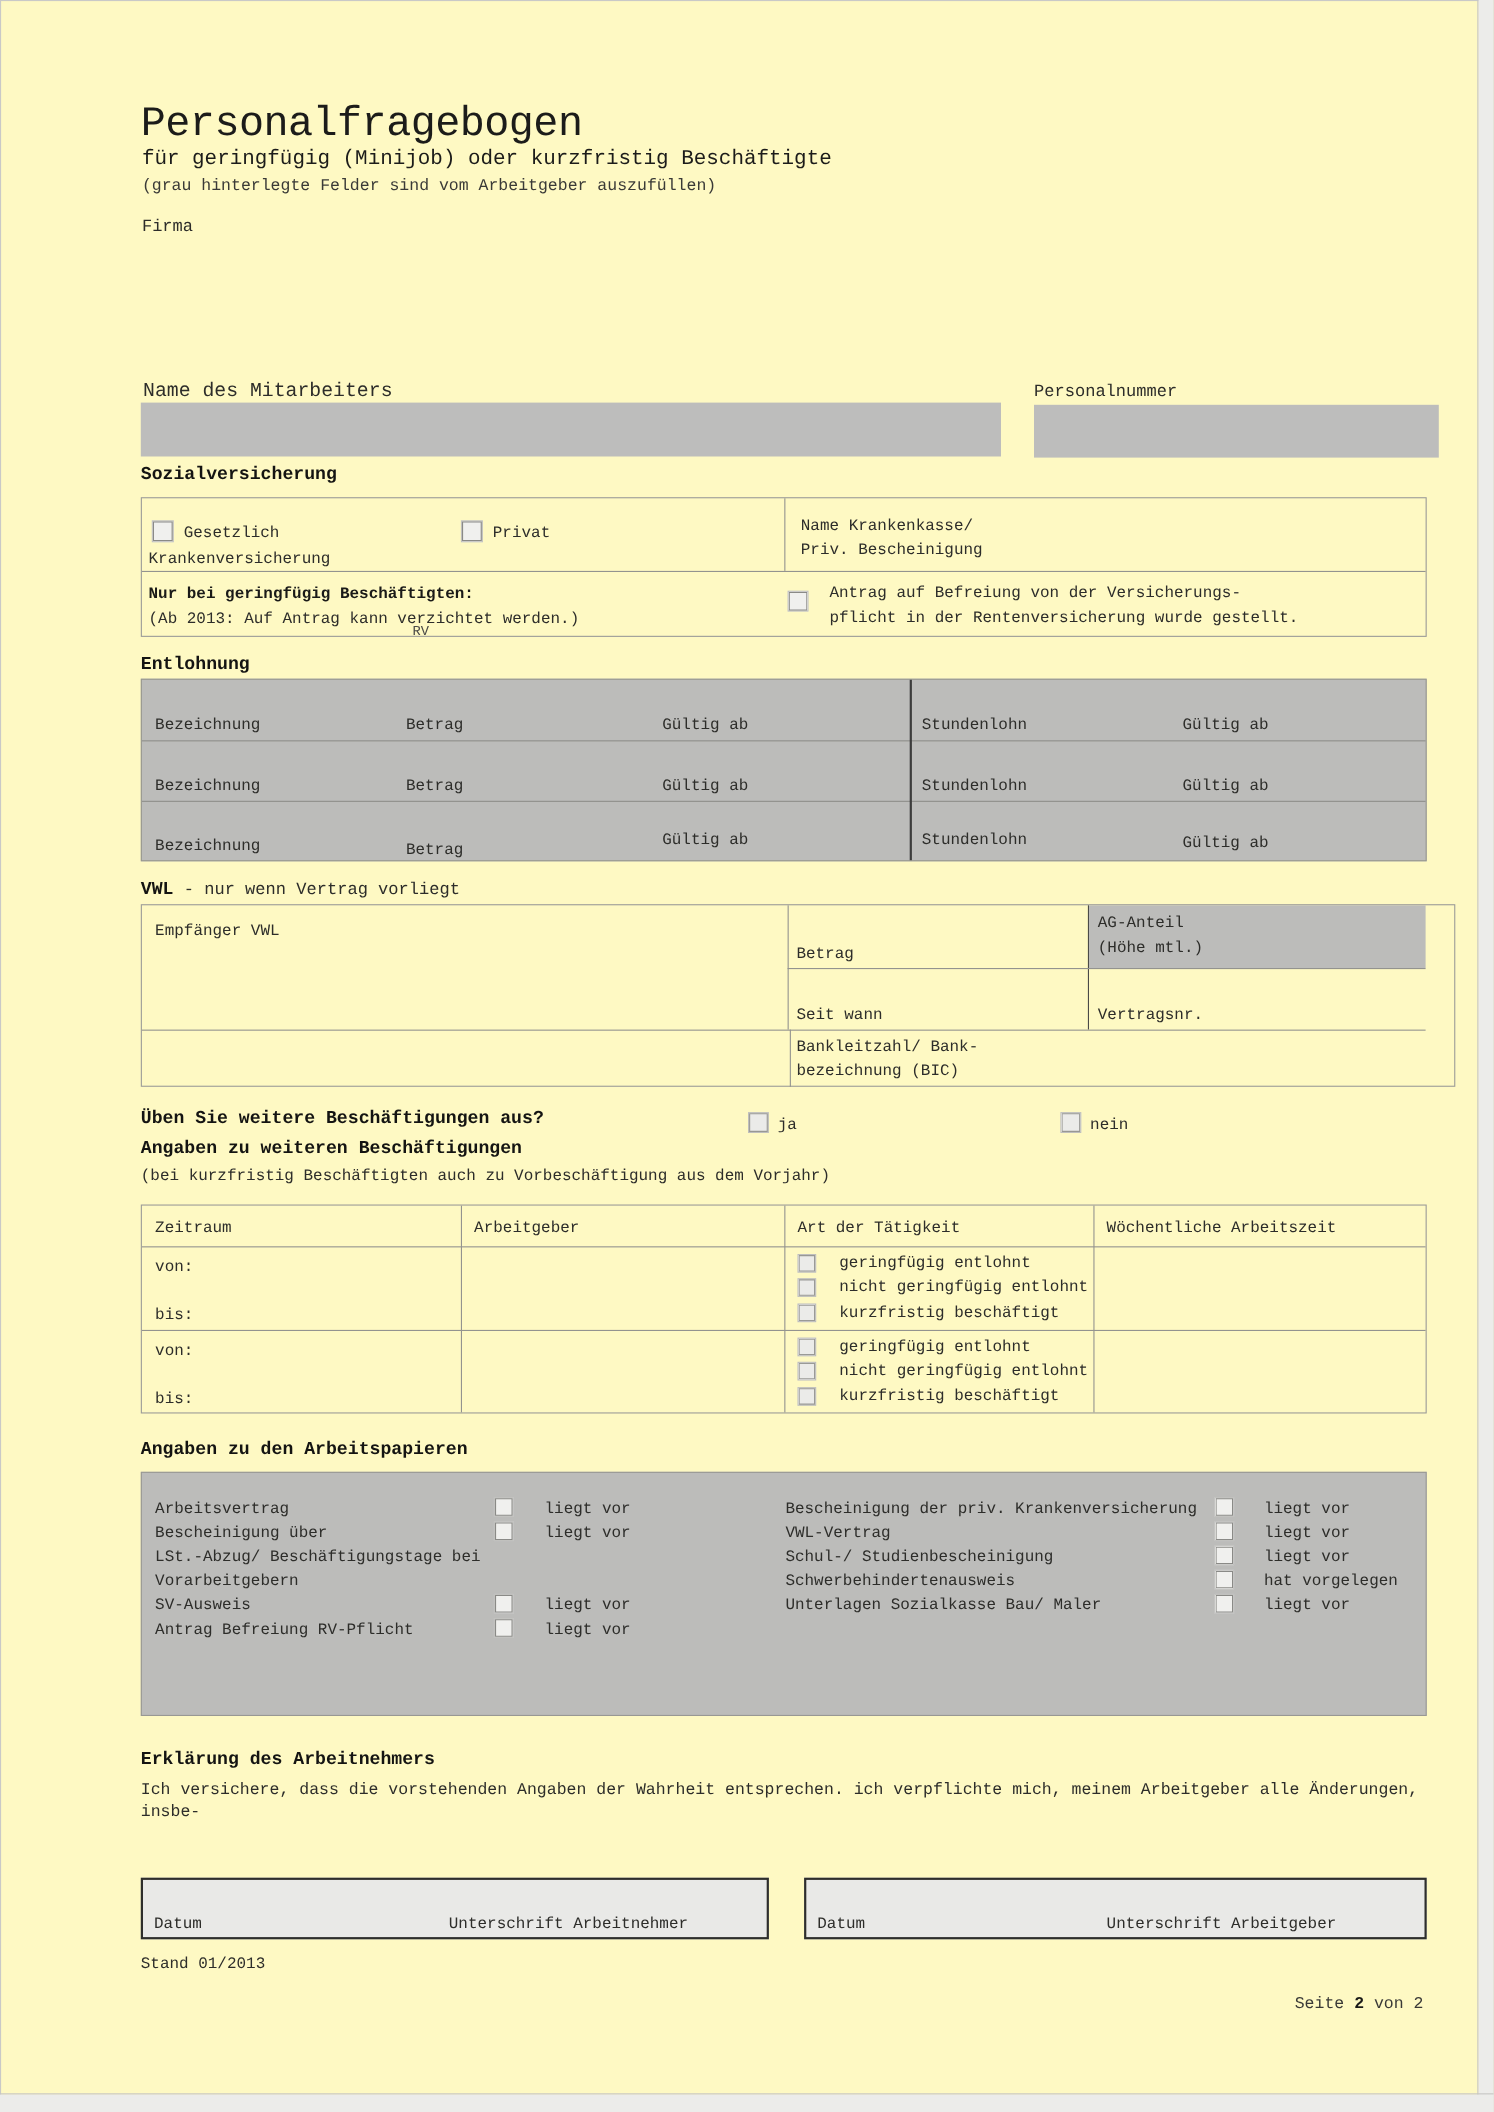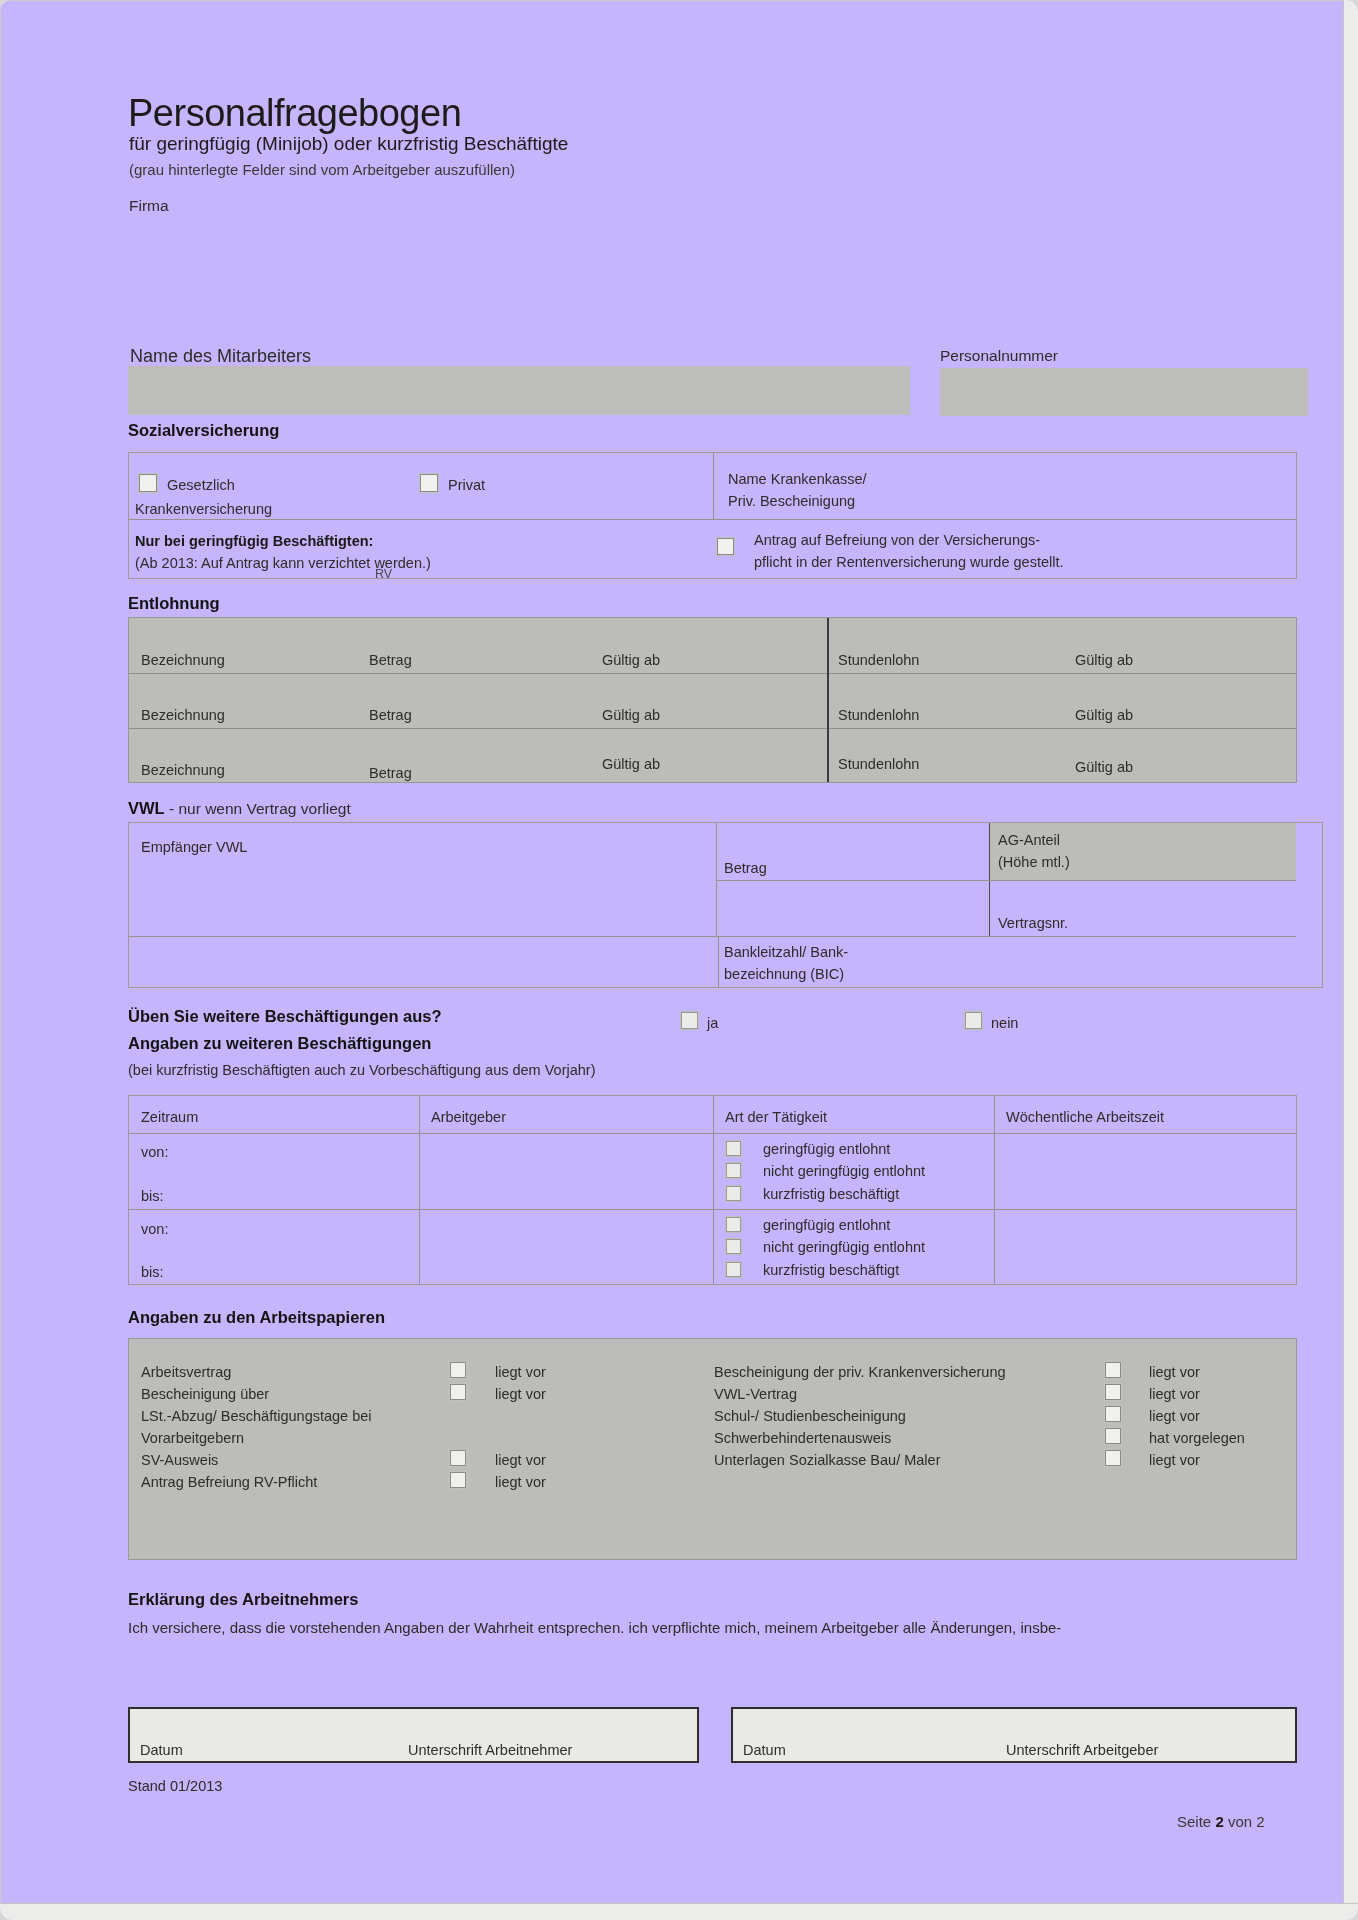--- a/index.html
+++ b/index.html
@@ -1,21 +1,20 @@
 <!DOCTYPE html>
 <html lang="de"><head>
 <meta charset="utf-8">
 <style>
   html,body{margin:0;padding:0;background:#d8d8d6;}
   .page{
     position:relative;width:1358px;height:1920px;margin:0 auto;
-    background:#c4b5fd;overflow:hidden;
-    font-family:Liberation Sans, sans-serif;
+    background:#fef9c3;overflow:hidden;
+    font-family:Liberation Mono, monospace;
     color:#2d2d2a;
-    border-radius:12px;
   }
   .abs{position:absolute;}
   
   .frame{position:absolute;inset:0;border:1px solid #c9c9c7;pointer-events:none;}
   .edge-right{position:absolute;top:0;left:1343px;width:1px;height:1920px;background:#c6c6c4;}
   .edge-right-strip{position:absolute;top:0;left:1344px;width:14px;height:1920px;background:#ececea;}
   .edge-bottom{position:absolute;top:1903px;left:0;width:1358px;height:1px;background:#c6c6c4;}
   .edge-bottom-strip{position:absolute;top:1904px;left:0;width:1358px;height:16px;background:#ececea;}
 
   .title{font-size:38px;font-weight:400;letter-spacing:-0.5px;color:#1c1c1a;}
@@ -138,20 +137,23 @@
 
     <div class="abs" style="left:0;top:0;width:587px;height:113px;">
       <span class="abs lbl" style="left:12px;top:15px;">Empfänger VWL</span>
     </div>
     <div class="abs" style="left:587px;top:0;width:273px;height:57px;">
       <span class="abs lbl" style="left:8px;top:36px;">Betrag</span>
     </div>
     <span class="abs lbl" style="left:869px;top:8px;">AG-Anteil</span>
     <span class="abs lbl" style="left:869px;top:30px;">(Höhe mtl.)</span>
 
+    <div class="abs" style="left:587px;top:57px;width:273px;height:56px;">
+      <span class="abs lbl" style="left:8px;top:34px;">Seit wann</span>
+    </div>
     <div class="abs" style="left:861px;top:57px;width:306px;height:56px;">
       <span class="abs lbl" style="left:8px;top:34px;">Vertragsnr.</span>
     </div>
 
     <div class="abs" style="left:590px;top:113px;width:577px;height:52px;">
       <span class="abs lbl" style="left:5px;top:7px;">Bankleitzahl/ Bank-</span>
       <span class="abs lbl" style="left:5px;top:29px;">bezeichnung (BIC)</span>
     </div>
   </div>
 

